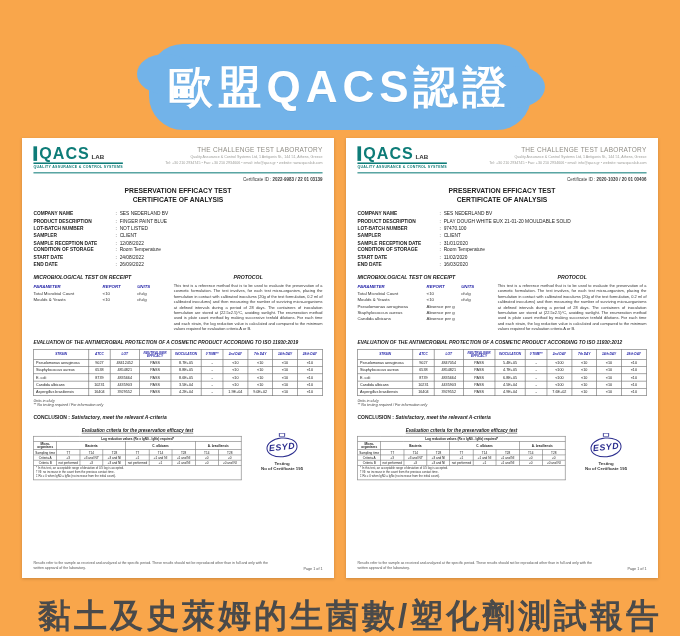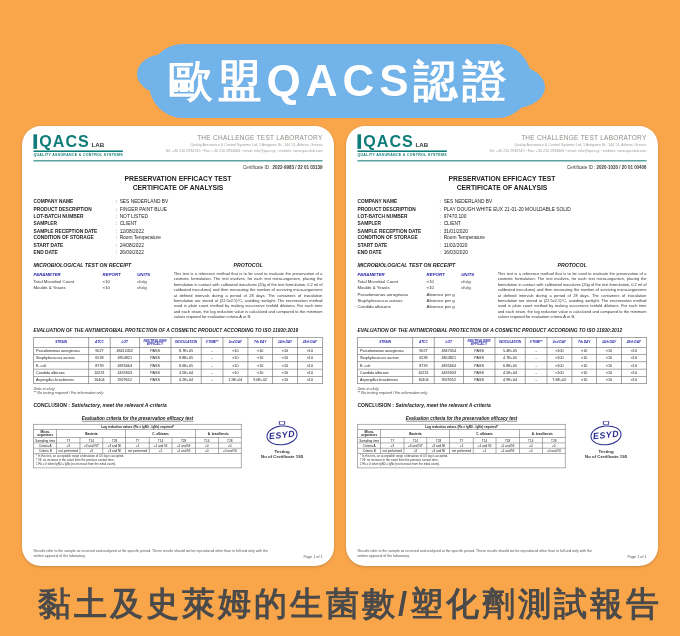--- a/index.html
+++ b/index.html
@@ -7,21 +7,21 @@
   body {
     background:#F9A64B;
     font-family:"Liberation Sans", sans-serif;
     overflow:hidden;
     position:relative;
   }
   
   .banner {
     position:relative;
     margin:44px auto 0;
-    width:382px; height:74px;
+    width:382px; height:86px;
     background:#72B3E9;
     border-radius:34px;
     display:flex; align-items:center; justify-content:center;
   }
   .banner::before, .banner::after {
     content:""; position:absolute; background:#72B3E9; border-radius:50%;
   }
   .banner::before { width:56px; height:40px; left:-12px; top:10px; }
   .banner::after  { width:60px; height:42px; right:-14px; top:22px; }
   .banner-title {
@@ -30,21 +30,20 @@
     text-shadow:0 1px 0 rgba(0,0,0,0.05);
     white-space:nowrap;
   }
   
   .certs {
     display:flex; justify-content:center; gap:12px; margin-top:8px;
   }
   .cert {
     width:312px; height:440px; background:#FFFFFF; overflow:hidden;
     box-shadow:0 1px 3px rgba(0,0,0,0.18);
-    border-radius:19px;
   }
   .cert-inner {
     width:600px; height:846px;
     transform:scale(0.52); transform-origin:top left;
     padding:16px 22px 14px;
     display:flex; flex-direction:column;
     color:#222;
   }
   
   .cert-header { display:flex; justify-content:space-between; align-items:flex-start; }

